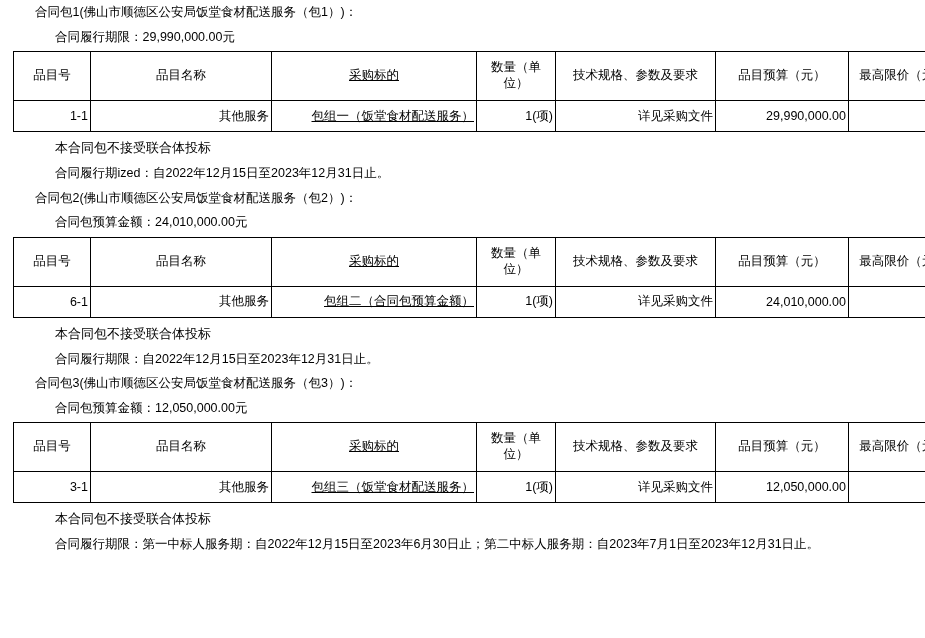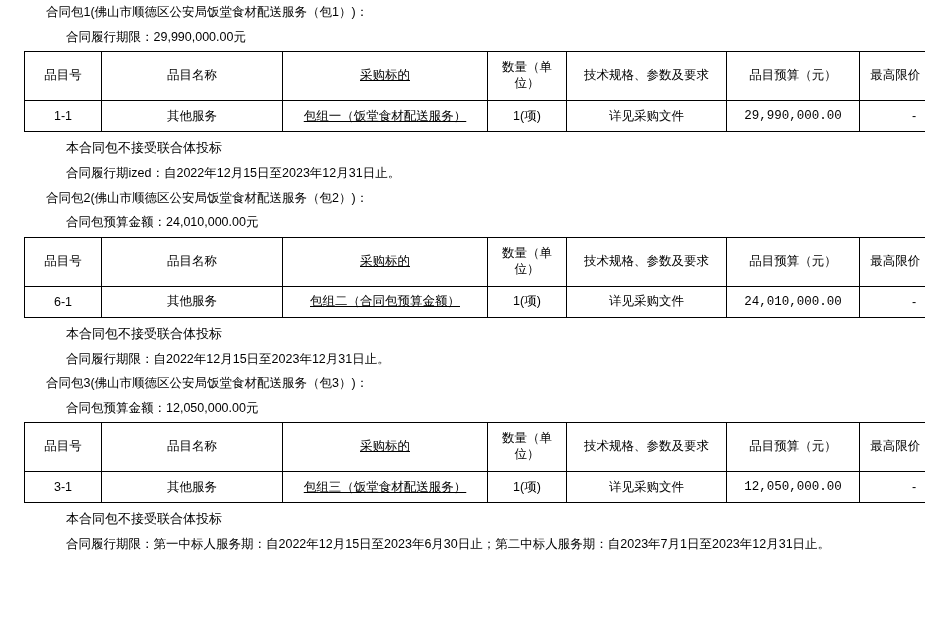--- a/index.html
+++ b/index.html
@@ -11,21 +11,21 @@
     width: 925px;
     height: 638px;
     font-family: "Liberation Sans", "DejaVu Sans", sans-serif;
     font-size: 12.5px;
     color: #000000;
     overflow: hidden;
   }
   .page {
     width: 778px;
     box-sizing: border-box;
-    padding: 0 24px;
+    padding: 0 13px;
   }
   .pkg {
     width: 100%;
   }
   .line {
     line-height: 1.0;
     white-space: nowrap;
   }
   .title-line {
     padding: 6px 0 6px 22px;
@@ -56,29 +56,30 @@
     font-weight: normal;
     font-size: 12.5px;
     padding: 0 2px;
   }
   table.items thead th {
     height: 48px;
     line-height: 1.25;
   }
   table.items tbody td {
     height: 30px;
+    text-align: right;
   }
   .c0 { width: 72px; }
   .c1 { width: 176px; }
   .c2 { width: 200px; text-decoration: underline; }
   .c3 { width: 74px; }
   .c4 { width: 155px; }
   .c5 { width: 128px; }
   .c6 { width: 104px; }
-  .num { font-family: Liberation Mono, monospace; }
+  .num { font-family: Liberation Sans, sans-serif; }
 </style>
 </head>
 <body>
 
 <div class="page">
 
   <div class="pkg">
     <div class="line title-line">合同包1(佛山市顺德区公安局饭堂食材配送服务（包1）)：</div>
     <div class="line budget-line">合同履行期限：29,990,000.00元</div>
     <table class="items">

